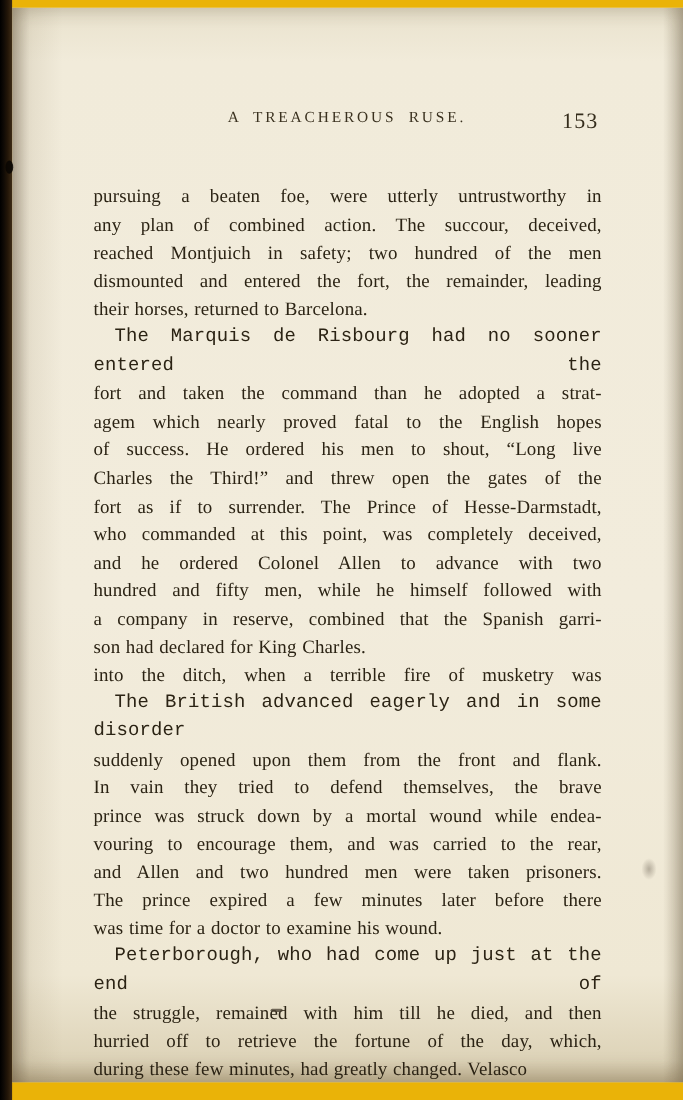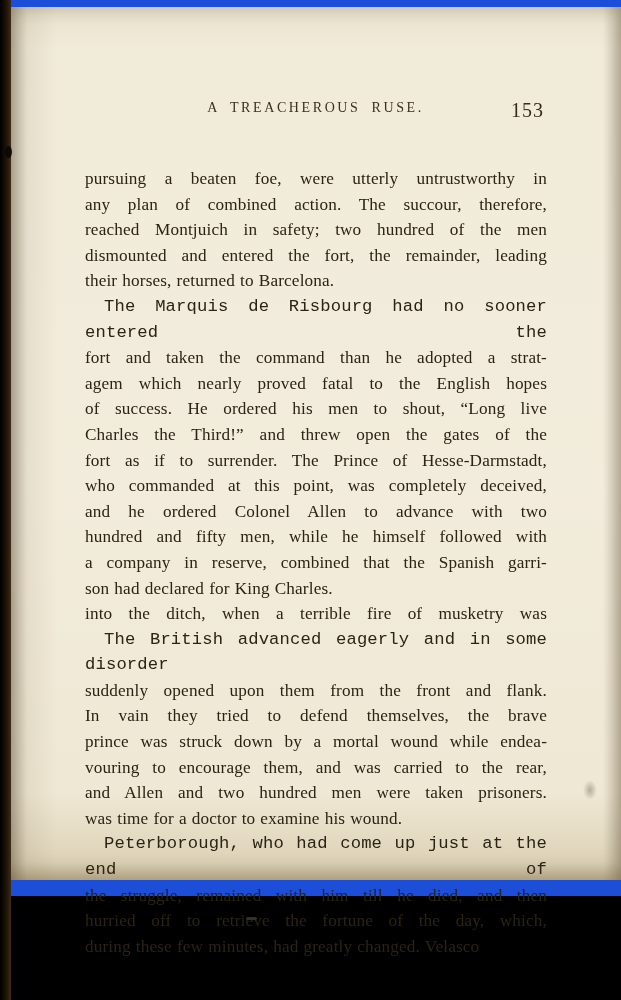--- a/index.html
+++ b/index.html
@@ -4,22 +4,22 @@
 <style>
   html, body { margin: 0; padding: 0; }
   body {
     width: 621px; height: 1000px;
     background: #000;
     overflow: hidden;
     font-family: "Liberation Serif", serif;
   }
   .scan {
     position: relative;
-    width: 621px; height: 896px;
-    background: #1d4ed8;
+    width: 621px; height: 1000px;
+    background: #eab308;
   }
   
   .binding {
     position: absolute; left: 0; top: 0;
     width: 11px; height: 1000px;
     background: linear-gradient(90deg, #000 0%, #0f0a05 30%, #241709 65%, #3e2c16 100%);
   }
   
   .page {
     position: absolute; left: 11px; top: 7px; right: 0; bottom: 16px;
@@ -98,21 +98,21 @@
   <div class="page">
 
     <div class="header">
       <div class="running-title">A TREACHEROUS RUSE.</div>
       <div class="page-number">153</div>
     </div>
 
     <div class="text-block">
 
     <div class="line">pursuing a beaten foe, were utterly untrustworthy in</div>
-        <div class="line">any plan of combined action.  The succour, therefore,</div>
+        <div class="line">any plan of combined action.  The succour, deceived,</div>
         <div class="line">reached Montjuich in safety; two hundred of the men</div>
         <div class="line">dismounted and entered the fort, the remainder, leading</div>
         <div class="line last">their horses, returned to Barcelona.</div>
         <div class="line indent">The Marquis de Risbourg had no sooner entered the</div>
         <div class="line">fort and taken the command than he adopted a strat-</div>
         <div class="line">agem which nearly proved fatal to the English hopes</div>
         <div class="line">of success.  He ordered his men to shout, “Long live</div>
         <div class="line">Charles the Third!” and threw open the gates of the</div>
         <div class="line">fort as if to surrender.  The Prince of Hesse-Darmstadt,</div>
         <div class="line">who commanded at this point, was completely deceived,</div>
@@ -120,20 +120,21 @@
         <div class="line">hundred and fifty men, while he himself followed with</div>
         <div class="line">a company in reserve, combined that the Spanish garri-</div>
         <div class="line last">son had declared for King Charles.</div>
         <div class="line">into the ditch, when a terrible fire of musketry was</div>
         <div class="line indent">The British advanced eagerly and in some disorder</div>
         <div class="line">suddenly opened upon them from the front and flank.</div>
         <div class="line">In vain they tried to defend themselves, the brave</div>
         <div class="line">prince was struck down by a mortal wound while endea-</div>
         <div class="line">vouring to encourage them, and was carried to the rear,</div>
         <div class="line">and Allen and two hundred men were taken prisoners.</div>
+        <div class="line">The prince expired a few minutes later before there</div>
         <div class="line last">was time for a doctor to examine his wound.</div>
         <div class="line indent">Peterborough, who had come up just at the end of</div>
         <div class="line">the struggle, remained with him till he died, and then</div>
         <div class="line">hurried off to retrieve the fortune of the day, which,</div>
         <div class="line last">during these few minutes, had greatly changed.  Velasco</div>
       </div>
 
   </div>
 
   <div class="printers-mark"></div>

